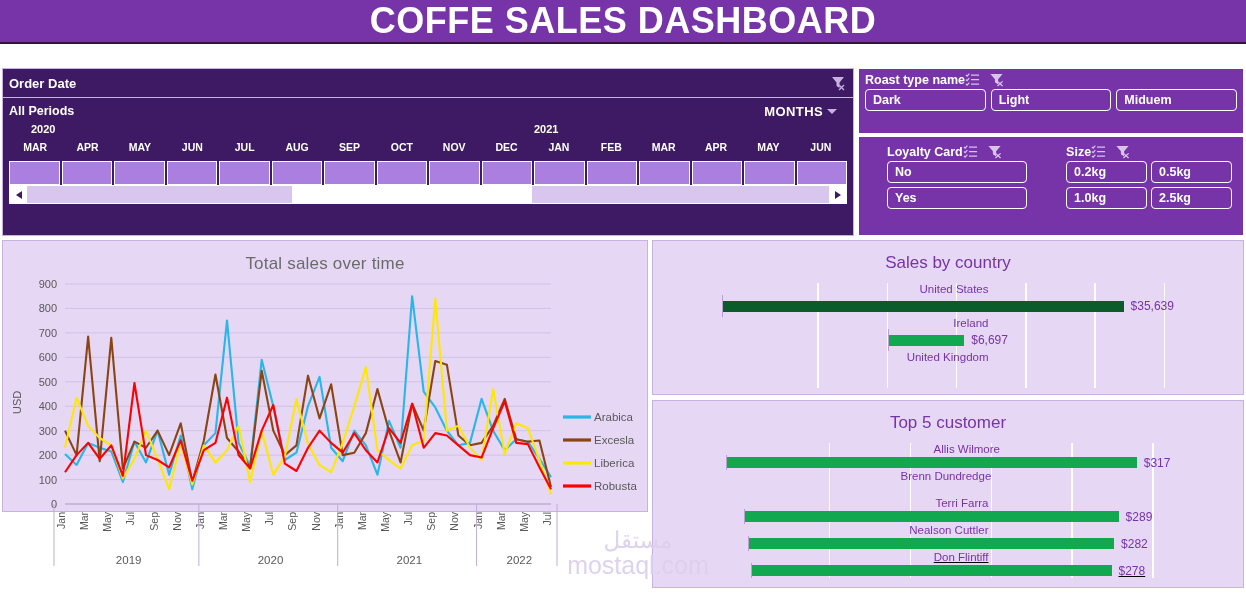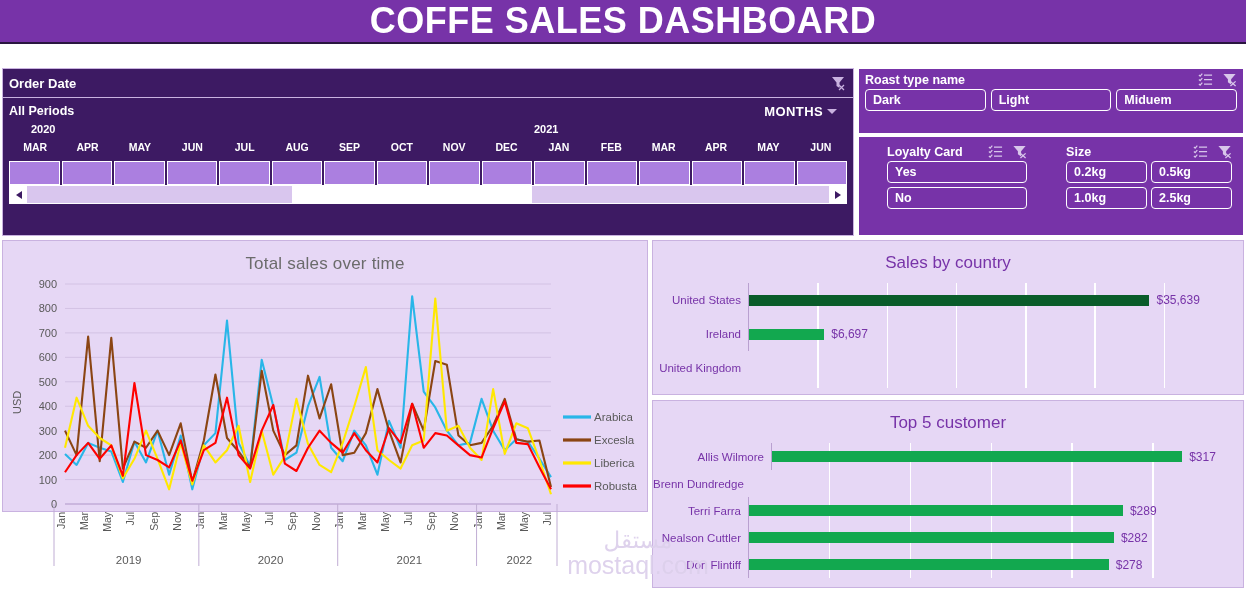--- a/index.html
+++ b/index.html
@@ -76,21 +76,21 @@
   }
   .slicer-bottom {
     position: absolute; left: 858px; top: 136px; width: 386px; height: 100px;
     background: #7733a8; border: 1px solid #ffffff;
     display: flex;
   }
   .slicer-loyalty { width: 197px; padding: 4px 22px; }
   .slicer-size { width: 189px; padding: 4px 5px; }
 
   .slicer-head {
-    display: flex; align-items: center; justify-content: space-between;
+    display: flex; align-items: center; 
     padding: 3px 6px 2px 6px;
   }
   .slicer-head .sh-title { color: #ffffff; font-size: 12.5px; font-weight: bold; }
   .slicer-head .sh-icons { display: flex; gap: 9px; align-items: center; }
   .ico { width: 15px; height: 15px; display: block; }
 
   .slicer-items { display: flex; gap: 5px; padding: 0 6px 4px 6px; flex-wrap: wrap; }
   .slicer-btn {
     background: #7733a8; border: 1.5px solid #ffffff; border-radius: 4px;
     color: #ffffff; font-size: 12.5px; font-weight: bold;
@@ -126,21 +126,21 @@
     position: absolute; left: 652px; top: 400px; width: 592px; height: 188px;
     background: #e6d7f5; border: 1px solid #c9b2e0;
   }
   .bar-title {
     text-align: center; color: #7733a8; font-size: 17px; padding-top: 12px;
   }
 
   .bar-rows { position: relative; margin-top: 10px; }
   .bar-grid { position: absolute; inset: 0; pointer-events: none; }
   .grid-line { position: absolute; top: 0; bottom: 0; width: 1.5px; background: #ffffff; }
-  .bar-row { display: flex; align-items: center; position: relative; }
+  .bar-row { display: flex; align-items: center; position: relative; flex-direction: column; }
   .bar-cat {
     width: 95px; text-align: right; padding-right: 7px;
     color: #7733a8; font-size: 11.5px; flex: 0 0 auto;
     white-space: nowrap;
   }
   .bar-track { flex: 1; position: relative; height: 100%; display: flex; align-items: center;
     border-left: 1.5px solid #b9a0d0; }
   .bar-fill { height: 11px; }
   .bar-val { color: #7733a8; font-size: 12px; margin-left: 7px; white-space: nowrap; }
 
@@ -274,22 +274,22 @@
         </span>
         <span class="ico">
           <svg viewBox="0 0 16 16" width="15" height="15">
             <path d="M1.5 2 H14.5 L9.7 7.6 V13.2 L6.3 11 V7.6 Z" fill="#d8c6ea"></path>
             <path d="M9 10 L14.5 15 M14.5 10 L9 15" stroke="#d8c6ea" stroke-width="1.4" fill="none"></path>
           </svg>
         </span>
       </span>
     </div>
     <div class="slicer-items loyal-items" id="loyalty-items">
+        <div class="slicer-btn">No</div>
         <div class="slicer-btn">Yes</div>
-        <div class="slicer-btn">No</div>
       </div>
   </div>
 
   <div class="slicer-size">
     <div class="slicer-head">
       <span class="sh-title">Size</span>
       <span class="sh-icons">
         <span class="ico">
           <svg viewBox="0 0 16 16" width="15" height="15">
             <path d="M1 3.2 L2.3 4.5 L4.6 1.8" stroke="#d8c6ea" stroke-width="1.3" fill="none"></path>
@@ -446,21 +446,21 @@
           <div class="bar-val">$289</div>
         </div>
       </div>
       <div class="bar-row" style="height: 27px;">
         <div class="bar-cat" style="width: 95px;">Nealson Cuttler</div>
         <div class="bar-track">
           <div class="bar-fill" style="width: 364.891px; background: rgb(18, 168, 79);"></div>
           <div class="bar-val">$282</div>
         </div>
       </div>
-      <div class="bar-row" style="height: 27px;">
+      <div class="bar-row" style="height: 27px; text-decoration: underline;">
         <div class="bar-cat" style="width: 95px;">Don Flintiff</div>
         <div class="bar-track">
           <div class="bar-fill" style="width: 359.715px; background: rgb(18, 168, 79);"></div>
           <div class="bar-val">$278</div>
         </div>
       </div>
     </div>
 </div>
 
 <div class="watermark">

